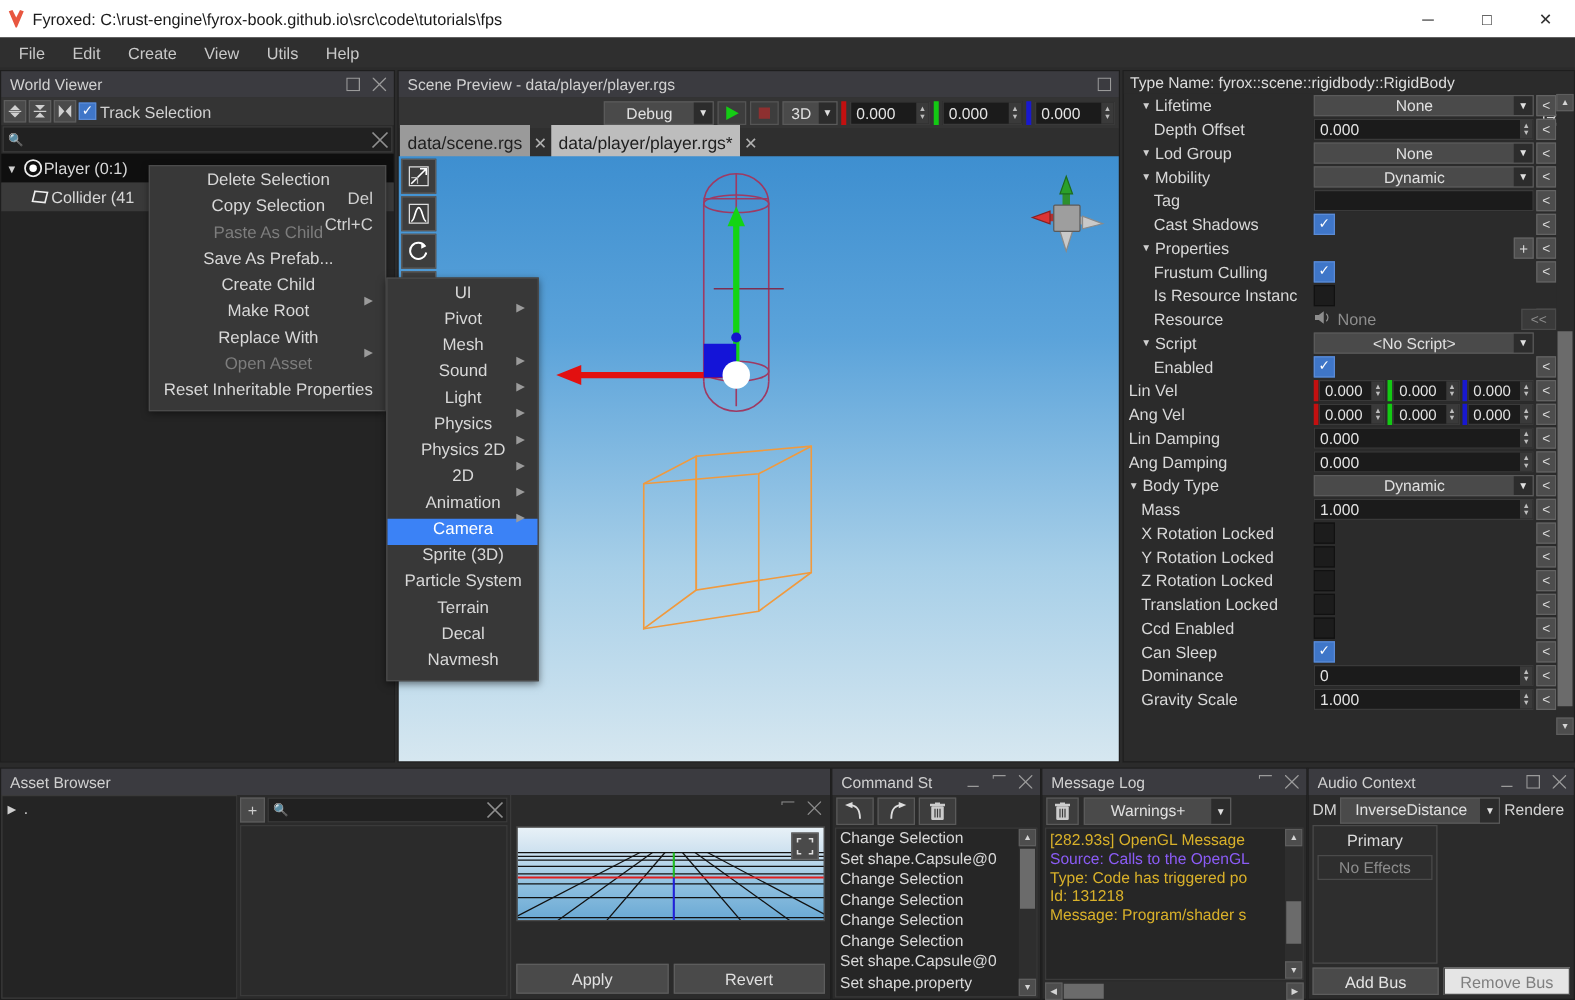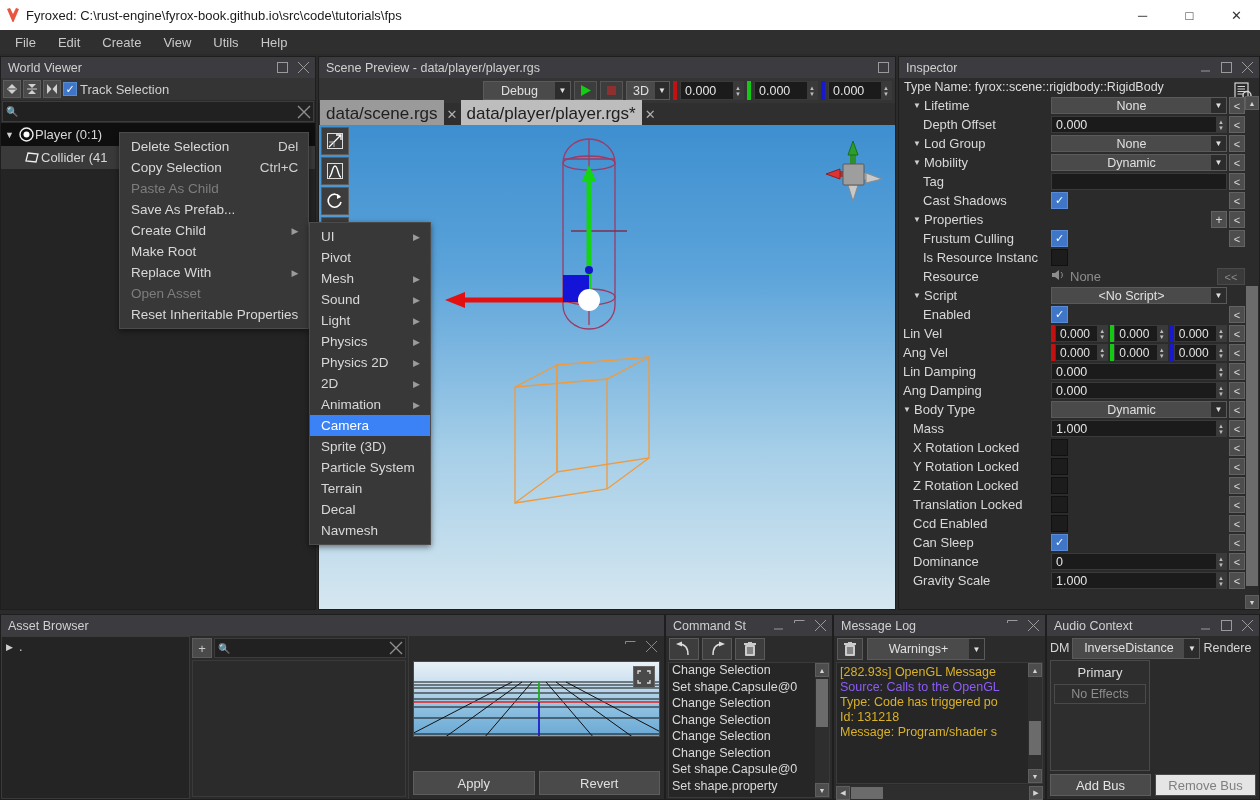--- a/index.html
+++ b/index.html
@@ -66,21 +66,21 @@
   .tri { width: 12px; color: #cfcfcf; font-size: 9px; }
   .node-ico { width: 18px; display: flex; align-items: center; justify-content: center; }
 
   
   .ctxmenu {
     position: absolute; background: #383838; border: 1px solid #4b4b4b;
     padding: 3px 0; z-index: 60; box-shadow: 0 2px 6px rgba(0,0,0,.5);
   }
   .ctxmenu .row {
     display: flex; align-items: center; height: 21px; padding: 0 10px 0 11px;
-    font-size: 13.5px; color: #d8d8d8; white-space: nowrap;
+    font-size: 13.5px; color: #d8d8d8; white-space: nowrap; flex-direction: column;
   }
   .ctxmenu .row.dis { color: #7d7d7d; }
   .ctxmenu .row.hl { background: #3b82f6; color: #fff; }
   .ctxmenu .row .sc { margin-left: auto; padding-left: 26px; color: #d0d0d0; }
   .ctxmenu .row .arw { margin-left: auto; padding-left: 20px; color: #9b9b9b; font-size: 9px; }
 
   
   #scenepreview { left: 318px; top: 56px; width: 578px; height: 554px; }
   .sp-tools { height: 25px; background: #343434; display: flex; align-items: center; justify-content: flex-end; gap: 3px; padding-right: 3px; }
   .combo {
@@ -93,21 +93,21 @@
   .numfield {
     height: 19px; background: #1b1b1b; border: 1px solid #3a3a3a;
     display: flex; align-items: center; color: #e4e4e4; font-size: 12.5px; padding-left: 4px;
   }
   .numfield .nv { flex: 1; }
   .spin { width: 10px; display: flex; flex-direction: column; justify-content: center; align-items: center; background: #3a3a3a; height: 100%; }
   .spin i { font-size: 6px; font-style: normal; line-height: 6px; color: #bdbdbd; }
   .axbar { width: 4px; height: 19px; }
   .sp-tabs { height: 22px; background: #2f2f2f; display: flex; align-items: center; gap: 0px; padding-left: 1px; }
   .sp-tab { display: flex; align-items: center; height: 20px; }
-  .sp-tab .tname { padding: 0 6px; font-size: 17px; color: #202020; background: #9a9a9a; height: 28px; display: flex; align-items: center; }
+  .sp-tab .tname { padding: 0 6px; font-size: 14px; color: #202020; background: #9a9a9a; height: 28px; display: flex; align-items: center; }
   .sp-tab.active .tname { background: #bdbdbd; }
   .sp-tab .tclose { width: 17px; height: 20px; display: flex; align-items: center; justify-content: center; color: #b0b0b0; font-size: 13px; }
   .viewport { position: relative; height: calc(100% - 68px); overflow: hidden;
     background: linear-gradient(to bottom, #3e8fd0 0%, #5ba3da 30%, #a7cfe8 68%, #d6e7f0 100%); }
   .vp-toolbar { position: absolute; left: 2px; top: 2px; width: 30px; display: flex; flex-direction: column; gap: 2px; z-index: 5; }
   .vpbtn { width: 28px; height: 28px; background: #3d3d3d; border: 1px solid #5c5c5c; display: flex; align-items: center; justify-content: center; }
 
   
   #inspector { left: 898px; top: 56px; width: 362px; height: 554px; }
   .insp-type { height: 18px; display: flex; align-items: center; font-size: 12.5px; color: #dcdcdc; padding-left: 5px; background: #2b2b2b; }
@@ -426,40 +426,20 @@
         </g>
 
         <rect x="244" y="150" width="26" height="27" fill="#1414d8"></rect>
 
         <circle cx="270" cy="175" r="11" fill="#ffffff"></circle>
       </svg>
     </div>
   </div>
 
   <div class="panel" id="inspector">
-    <div class="panel-head">
-      <div class="title">Inspector</div>
-      <div class="hbtns">
-        <div class="hbtn">
-          <svg width="11" height="11" viewBox="0 0 11 11">
-              <path d="M1 9 H10" stroke="#9a9a9a"></path>
-            </svg>
-        </div>
-        <div class="hbtn">
-          <svg width="11" height="11" viewBox="0 0 11 11">
-              <rect x="0.5" y="0.5" width="10" height="10" fill="none" stroke="#9a9a9a"></rect>
-            </svg>
-        </div>
-        <div class="hbtn">
-          <svg width="11" height="11" viewBox="0 0 11 11">
-              <path d="M0 0 L11 11 M11 0 L0 11" stroke="#9a9a9a" fill="none"></path>
-            </svg>
-        </div>
-      </div>
-    </div>
     <div class="insp-type">Type Name: fyrox::scene::rigidbody::RigidBody</div>
     <div style="position:absolute; right:5px; top:24px; width:22px; height:22px;">
       <svg width="22" height="22" viewBox="0 0 22 22">
           <rect x="3" y="2" width="13" height="17" fill="none" stroke="#d5d5d5" stroke-width="1.2"></rect>
           <path d="M5.5 5.5 H13 M5.5 8 H13 M5.5 10.5 H13 M5.5 13 H11" stroke="#d5d5d5"></path>
           <circle cx="15" cy="14.5" r="4" fill="none" stroke="#d5d5d5" stroke-width="1.4"></circle>
           <path d="M18 17.5 L21 20.5" stroke="#d5d5d5" stroke-width="1.6"></path>
         </svg>
     </div>
     <div class="insp-body">

